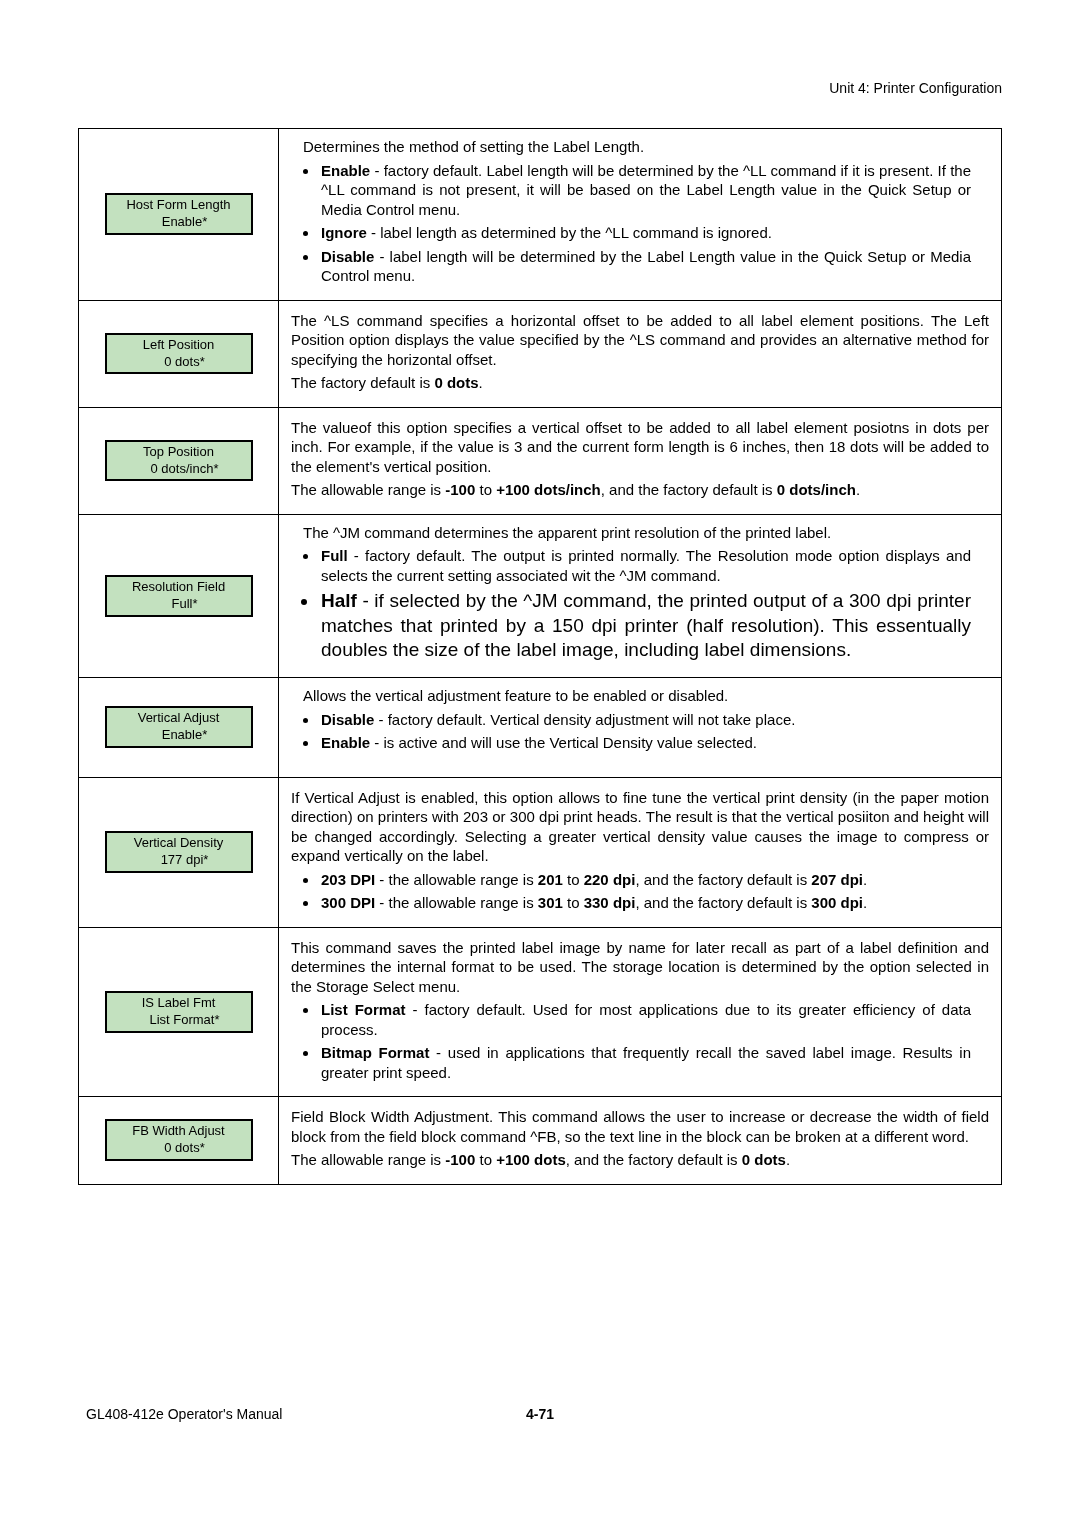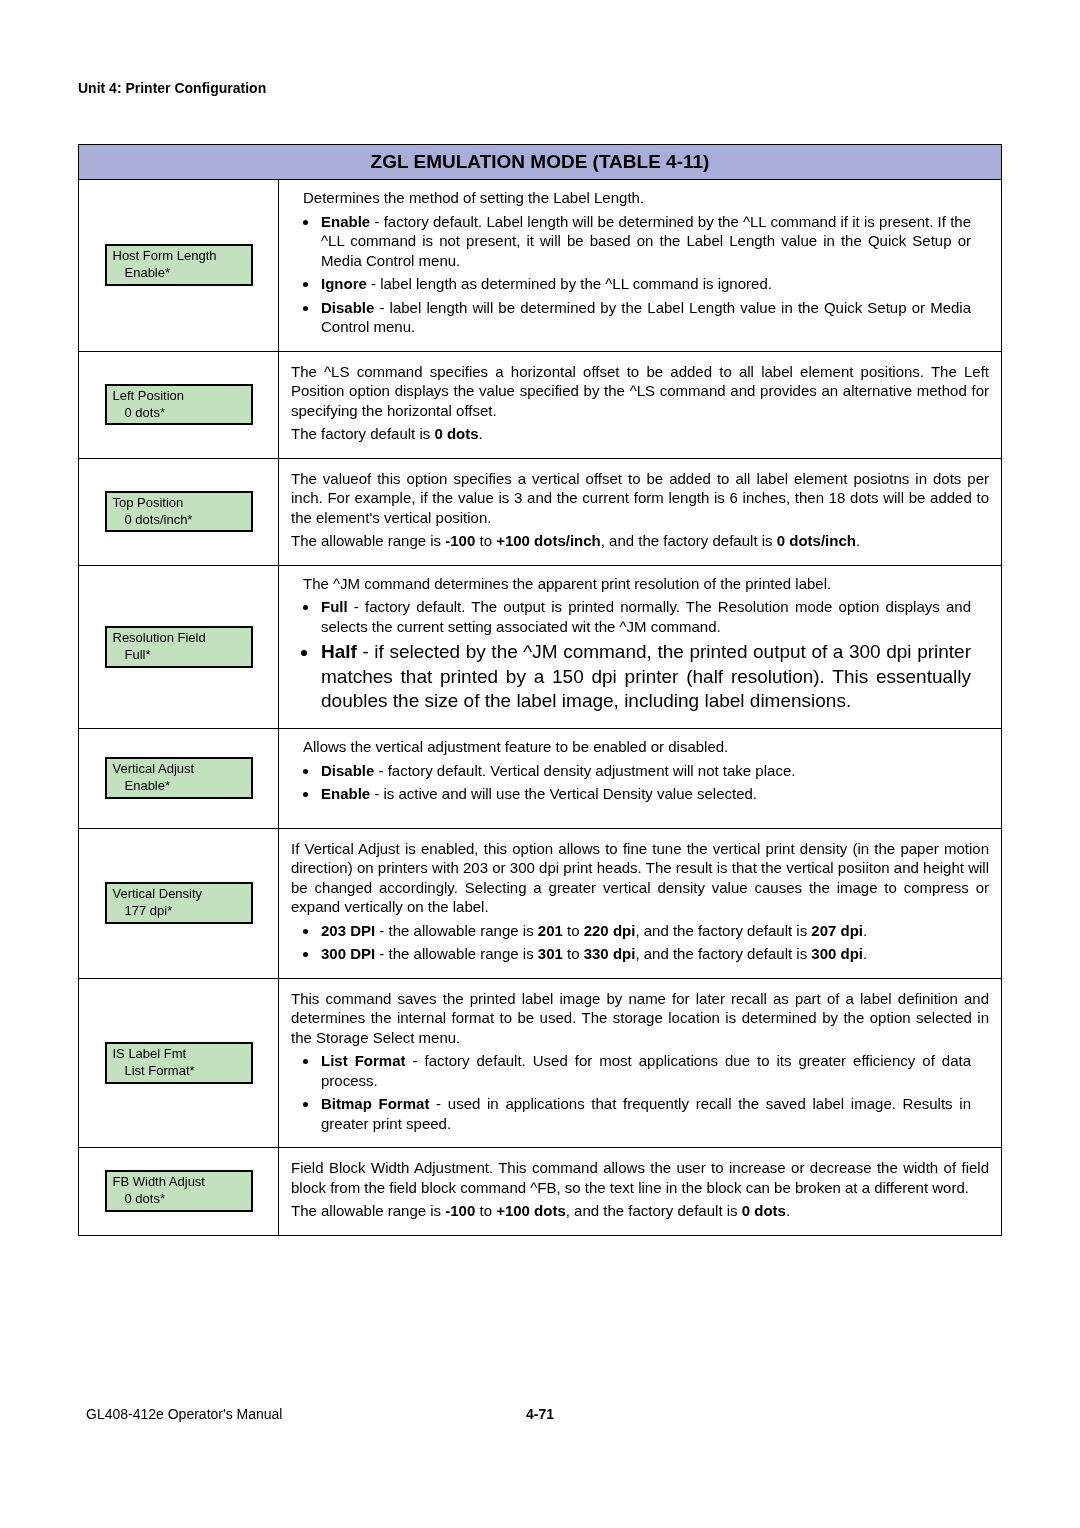--- a/index.html
+++ b/index.html
@@ -7,24 +7,24 @@
   body {
     width: 1080px;
     height: 1528px;
     font-family: Arial, Helvetica, sans-serif;
     background: #fff;
     position: relative;
     box-sizing: border-box;
     padding: 80px 78px 0 78px;
   }
   .unit-header {
-    text-align: left;
+    text-align: right;
     font-size: 14px;
-    font-weight: bold;
-    margin-bottom: 48px;
+    font-weight: normal;
+    margin-bottom: 32px;
   }
   table.main {
     width: 100%;
     border-collapse: collapse;
     table-layout: fixed;
   }
   table.main th, table.main td {
     border: 1.5px solid #000;
     vertical-align: middle;
   }
@@ -52,21 +52,21 @@
   }
   td.desc-cell {
     padding: 6px 12px 10px 12px;
     font-size: 15px;
     line-height: 1.3;
     text-align: justify;
   }
   .menu-box {
     display: inline-block;
     width: 148px;
-    text-align: left;
+    text-align: center;
     border: 2px solid #000;
     background: #c3e1bf;
     box-sizing: border-box;
     font-size: 13px;
     line-height: 1.15;
   }
   .menu-box .mb-top {
     padding: 3px 6px 1px 6px;
   }
   .menu-box .mb-bot {
@@ -99,23 +99,20 @@
 <body>
 
 <div class="unit-header">Unit 4:  Printer Configuration</div>
 
 <table class="main">
   <colgroup>
       <col class="menu-col">
       <col class="desc-col">
     </colgroup>
   <tbody>
-      <tr>
-        <th class="title" colspan="2">ZGL EMULATION MODE (TABLE 4-11)</th>
-      </tr>
 
   <tr>
     <td class="menu-cell">
       <div class="menu-box">
         <div class="mb-top">Host Form Length</div>
         <div class="mb-bot">Enable*</div>
       </div>
     </td>
     <td class="desc-cell">
       <div class="intro">Determines the method of setting the Label Length.</div>

